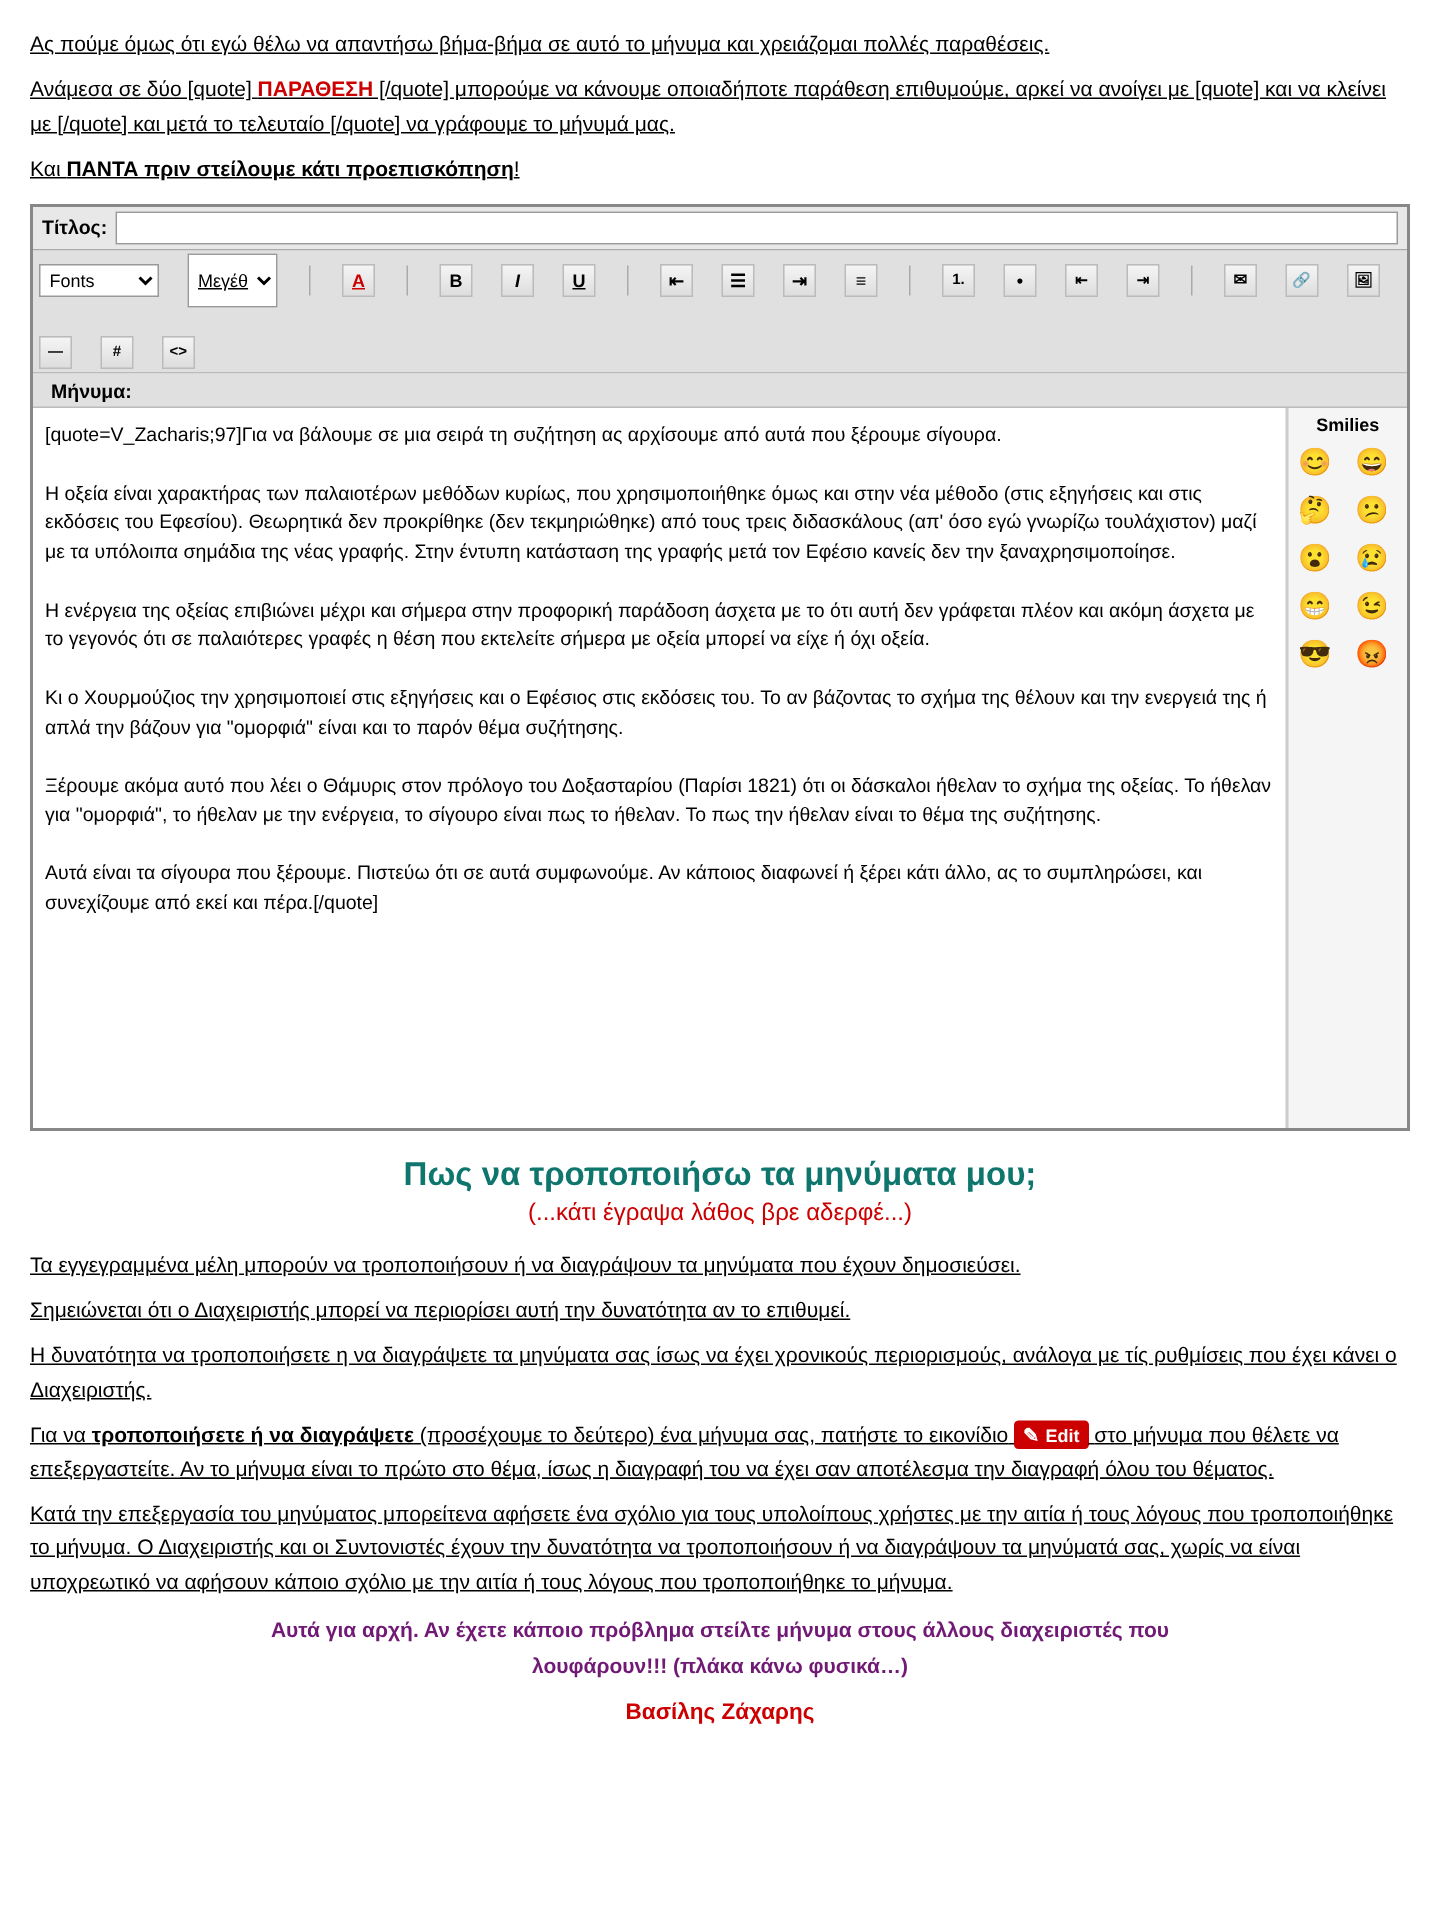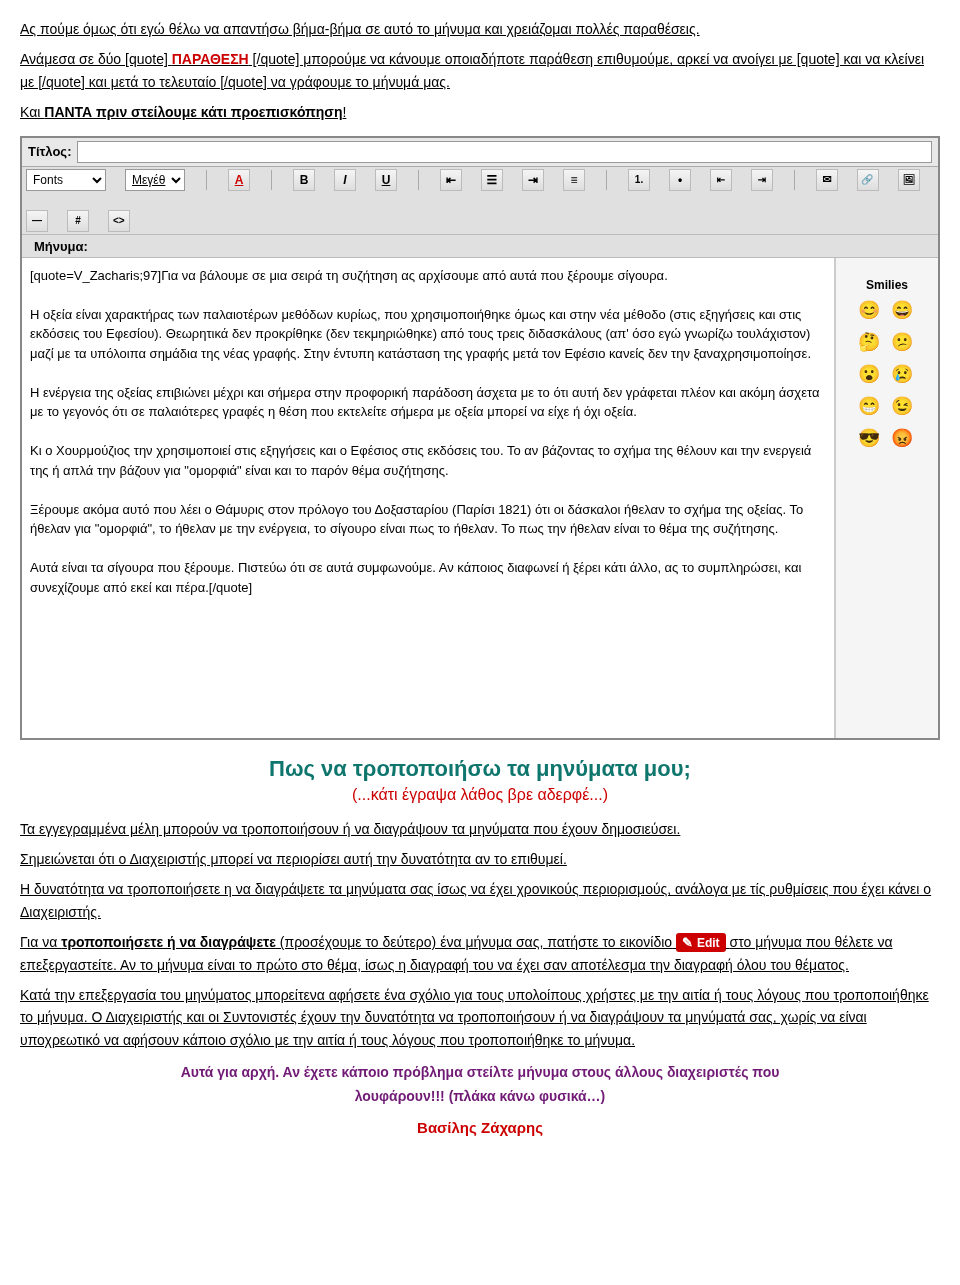--- a/index.html
+++ b/index.html
@@ -61,21 +61,21 @@
     }
     .font-select {
       height: 22px;
       font-size: 12px;
       border: 1px solid #999;
       background: #fff;
       padding: 0 2px;
       min-width: 80px;
     }
     .size-select {
-      height: 22px;
+      height: 36px;
       font-size: 12px;
       border: 1px solid #999;
       background: #fff;
       padding: 0 2px;
       min-width: 50px;
       text-decoration: underline;
     }
     .tb-btn {
       display: inline-flex;
       align-items: center;
@@ -114,24 +114,24 @@
       border: none;
       border-right: 1px solid #ccc;
       padding: 8px;
       font-size: 13px;
       font-family: Arial, sans-serif;
       resize: none;
       outline: none;
       line-height: 1.5;
     }
     .smilies-panel {
-      width: 103px;
+      width: 80px;
       background: #f5f5f5;
       border-left: 1px solid #ccc;
-      padding: 20px;
+      padding: 4px;
     }
     .smilies-label {
       font-weight: bold;
       font-size: 12px;
       text-align: center;
       margin-bottom: 4px;
     }
     .smilies-grid {
       display: grid;
       grid-template-columns: repeat(2, 1fr);

